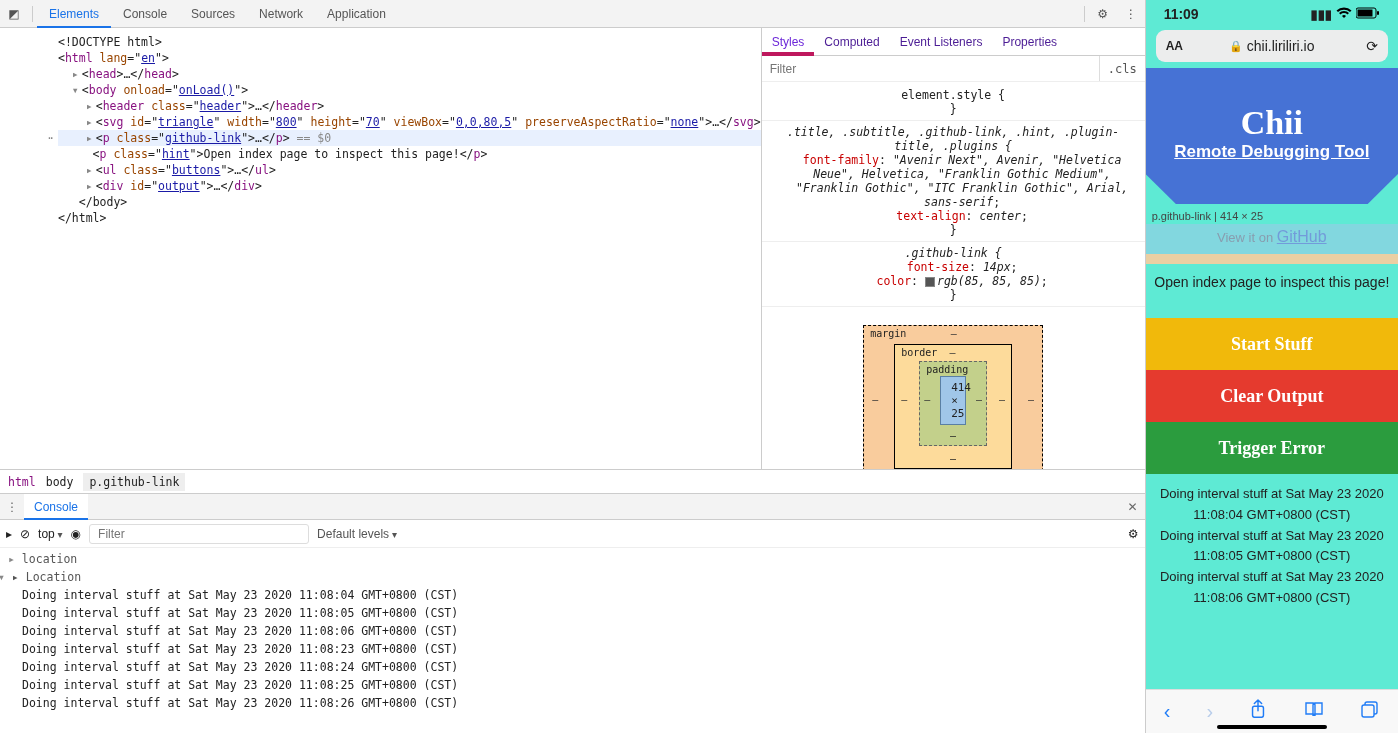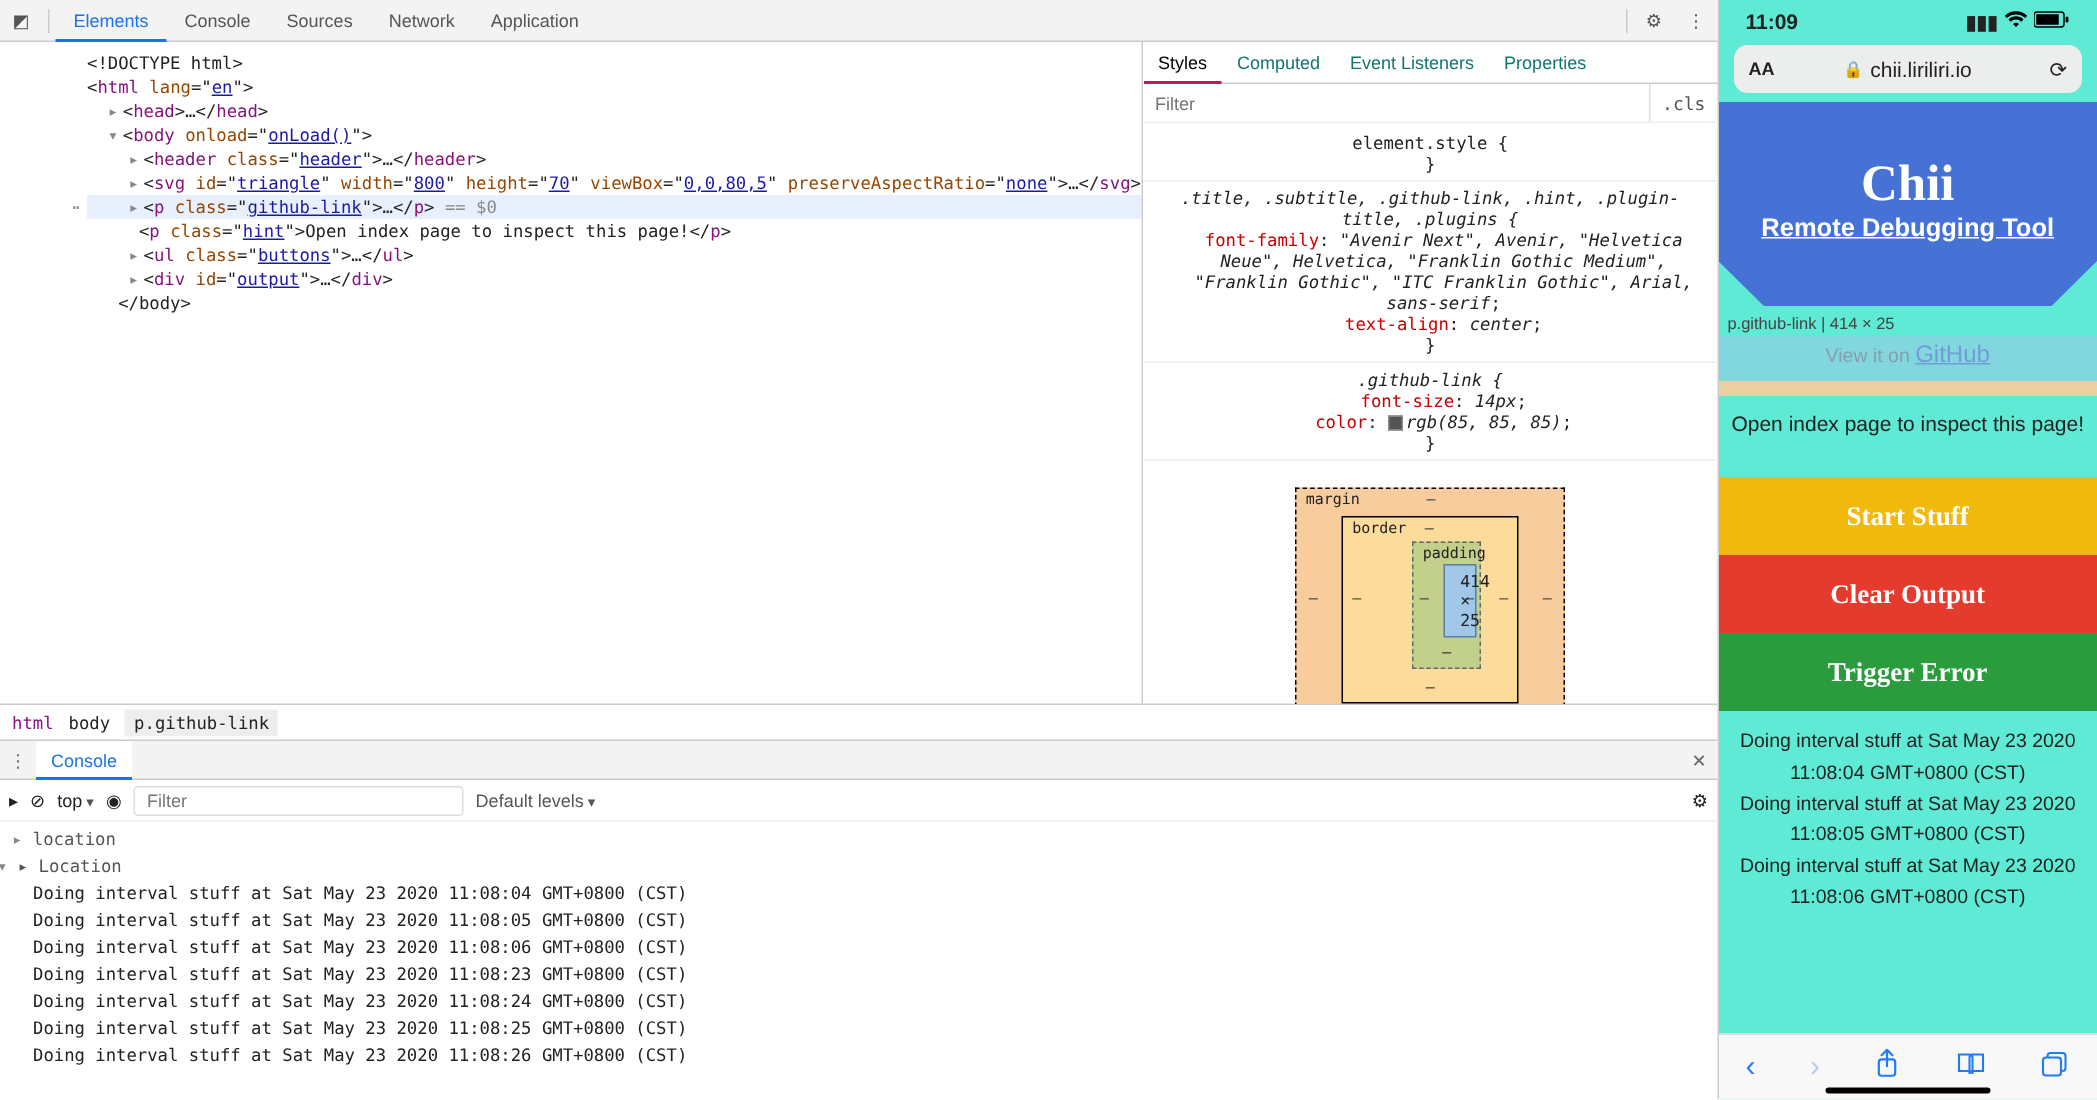--- a/index.html
+++ b/index.html
@@ -26,38 +26,38 @@
 .t-val { color: #1a1aa6; text-decoration: underline; }
 .t-text { color: #222; }
 .dots { position: absolute; left: -2px; color: #888; }
 .bc { height: 24px; border-top: 1px solid #ccc; display: flex; align-items: center; padding: 0 8px; gap: 10px; }
 .bc span { cursor: pointer; }
 .bc .crumb0 { color: #881280; }
 
 
 .styles-panel { width: 384px; border-left: 1px solid #ccc; display: flex; flex-direction: column; overflow: auto; }
 .styles-tabs { display: flex; height: 28px; border-bottom: 1px solid #ccc; align-items: center; }
-.styles-tabs .tab { padding: 0 10px; height: 28px; line-height: 28px; color: #0f766e; cursor: pointer; }
-.styles-tabs .tab.active { color: #000000; border-bottom: 2px solid #be185d; }
+.styles-tabs .tab { padding: 0 10px; height: 28px; line-height: 28px; color: #4c1d95; cursor: pointer; }
+.styles-tabs .tab.active { color: #6d28d9; border-bottom: 4px solid #be185d; }
 .filter-row { display: flex; height: 26px; border-bottom: 1px solid #eee; }
 .filter-row input { flex:1; border: none; padding: 0 8px; font-size: 12px; outline: none; color: #888; }
 .cls-btn { padding: 0 8px; line-height: 26px; border-left: 1px solid #ddd; color: #555; cursor: pointer; font-family: Menlo, monospace; }
 .rules { padding: 6px 10px; }
 .rule { margin-bottom: 4px; text-align: center; }
 .sel { color: #222; }
 .prop { padding-left: 18px; }
 .prop .pname { color: #c80000; }
 .prop .pval { color: #222; }
 .prop .pval.italic { font-style: italic; }
 .swatch { display: inline-block; width: 10px; height: 10px; border: 1px solid #888; vertical-align: middle; margin-right: 2px; }
 .hr { border-top: 1px solid #eee; margin: 4px -10px; }
 .boxmodel { display: flex; justify-content: center; padding: 14px 0 24px; }
 .bm-margin { border: 1px dashed #000; background: #f9cc9d; padding: 18px 30px 26px; text-align: center; position: relative; width: 180px; }
 .bm-border { border: 1px solid #000; background: #fddb9b; padding: 16px 24px 22px; position: relative; }
-.bm-padding { border: 1px dashed #666; background: #c3d08b; padding: 14px 20px 20px; position: relative; margin-left: 22px; }
+.bm-padding { border: 1px dashed #666; background: #c3d08b; padding: 14px 20px 20px; position: relative; }
 .bm-content { border: 1px solid #5a7fa3; background: #a0c6e8; padding: 4px 10px; font-size: 11px; }
 .bm-label { position: absolute; top: 2px; left: 6px; font-size: 10px; }
 .bm-dash { position: absolute; font-size: 10px; }
 .bm-margin > .bm-dash, .bm-border > .bm-dash, .bm-padding > .bm-dash { color: #333; }
 .bm-bottom { position: absolute; bottom: 4px; left: 50%; transform: translateX(-50%); font-size: 10px; }
 
 
 .drawer { height: 240px; border-top: 1px solid #ccc; display: flex; flex-direction: column; }
 .drawer-tabs { display: flex; align-items: center; height: 26px; background: #f3f3f3; border-bottom: 1px solid #ccc; }
 .drawer-tabs .iconbtn { width: 24px; text-align: center; color: #666; cursor: pointer; }
@@ -129,20 +129,21 @@
       <div class="dom-line">&lt;<span class="t-tag">html</span> <span class="t-attr">lang</span>="<span class="t-val">en</span>"&gt;</div>
       <div class="dom-line">  <span class="dom-arrow">▸</span>&lt;<span class="t-tag">head</span>&gt;…&lt;/<span class="t-tag">head</span>&gt;</div>
       <div class="dom-line">  <span class="dom-arrow">▾</span>&lt;<span class="t-tag">body</span> <span class="t-attr">onload</span>="<span class="t-val">onLoad()</span>"&gt;</div>
       <div class="dom-line">    <span class="dom-arrow">▸</span>&lt;<span class="t-tag">header</span> <span class="t-attr">class</span>="<span class="t-val">header</span>"&gt;…&lt;/<span class="t-tag">header</span>&gt;</div>
       <div class="dom-line">    <span class="dom-arrow">▸</span>&lt;<span class="t-tag">svg</span> <span class="t-attr">id</span>="<span class="t-val">triangle</span>" <span class="t-attr">width</span>="<span class="t-val">800</span>" <span class="t-attr">height</span>="<span class="t-val">70</span>" <span class="t-attr">viewBox</span>="<span class="t-val">0,0,80,5</span>" <span class="t-attr">preserveAspectRatio</span>="<span class="t-val">none</span>"&gt;…&lt;/<span class="t-tag">svg</span>&gt;</div>
       <div class="dom-line selected"><span class="dots">⋯</span>    <span class="dom-arrow">▸</span>&lt;<span class="t-tag">p</span> <span class="t-attr">class</span>="<span class="t-val">github-link</span>"&gt;…&lt;/<span class="t-tag">p</span>&gt;<span style="color:#888"> == $0</span></div>
       <div class="dom-line">     &lt;<span class="t-tag">p</span> <span class="t-attr">class</span>="<span class="t-val">hint</span>"&gt;<span>Open index page to inspect this page!</span>&lt;/<span class="t-tag">p</span>&gt;</div>
       <div class="dom-line">    <span class="dom-arrow">▸</span>&lt;<span class="t-tag">ul</span> <span class="t-attr">class</span>="<span class="t-val">buttons</span>"&gt;…&lt;/<span class="t-tag">ul</span>&gt;</div>
       <div class="dom-line">    <span class="dom-arrow">▸</span>&lt;<span class="t-tag">div</span> <span class="t-attr">id</span>="<span class="t-val">output</span>"&gt;…&lt;/<span class="t-tag">div</span>&gt;</div>
       <div class="dom-line">   <span>&lt;/body&gt;</span></div>
+      <div class="dom-line"><span>&lt;/html&gt;</span></div>
     </div>
 
     <div class="styles-panel">
       <div class="styles-tabs">
         <div class="tab active">Styles</div>
         <div class="tab">Computed</div>
         <div class="tab">Event Listeners</div>
         <div class="tab">Properties</div>
       </div>
       <div class="filter-row">

